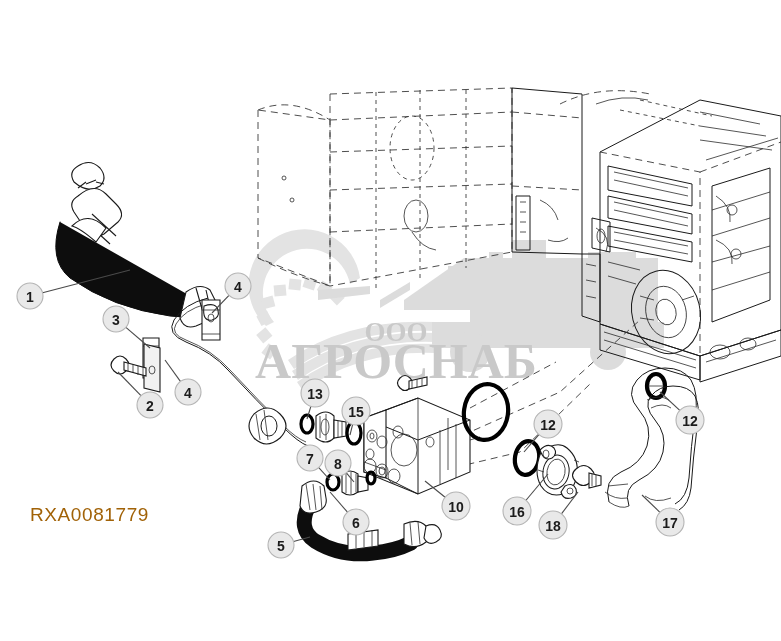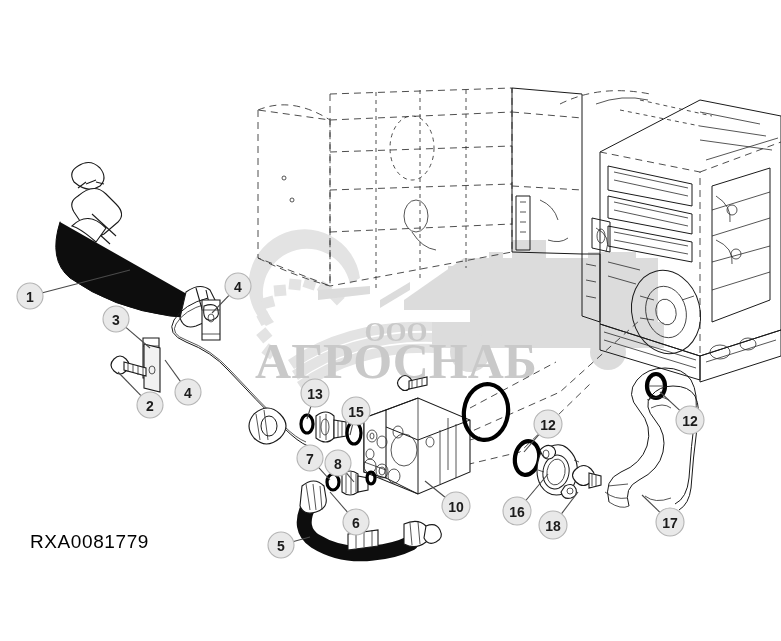--- a/index.html
+++ b/index.html
@@ -3,23 +3,23 @@
 <meta charset="utf-8">
 <style>
   html,body{margin:0;padding:0;background:#ffffff;}
   body{width:781px;height:641px;font-family:"Liberation Sans",sans-serif;overflow:hidden;}
   #stage{position:relative;width:781px;height:641px;background:#fff;}
   svg.layer{position:absolute;left:0;top:0;width:781px;height:641px;}
   #watermark{z-index:1;}
   #art{z-index:2;}
   #callouts{z-index:3;}
   .partno{
-    position:absolute;left:30px;top:531px;z-index:4;
+    position:absolute;left:30px;top:504px;z-index:4;
     font-family:"Liberation Sans",sans-serif;
-    font-size:19px;letter-spacing:0.6px;color:#000000;
+    font-size:19px;letter-spacing:0.6px;color:#a16207;
   }
   .ln{fill:none;stroke:#1a1a1a;stroke-width:1;}
   .ln-thin{fill:none;stroke:#2b2b2b;stroke-width:0.8;}
   .ln-dash{fill:none;stroke:#3a3a3a;stroke-width:0.9;stroke-dasharray:7 5;}
   .ln-dash2{fill:none;stroke:#3a3a3a;stroke-width:0.9;stroke-dasharray:4 4;}
   .hose{fill:#0d0d0d;stroke:#0d0d0d;stroke-width:1;}
   .metal{fill:#ffffff;stroke:#1a1a1a;stroke-width:1.1;}
   .metal-d{fill:#f2f2f2;stroke:#1a1a1a;stroke-width:1.1;}
   .oring{fill:none;stroke:#000;stroke-width:4.2;}
   .oring-s{fill:none;stroke:#000;stroke-width:3.2;}

